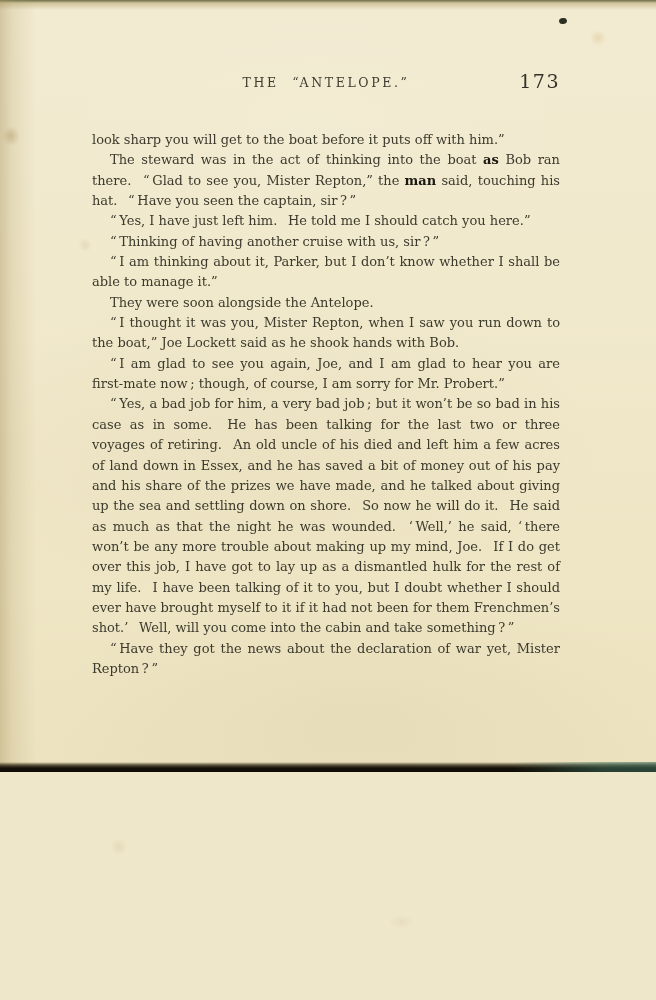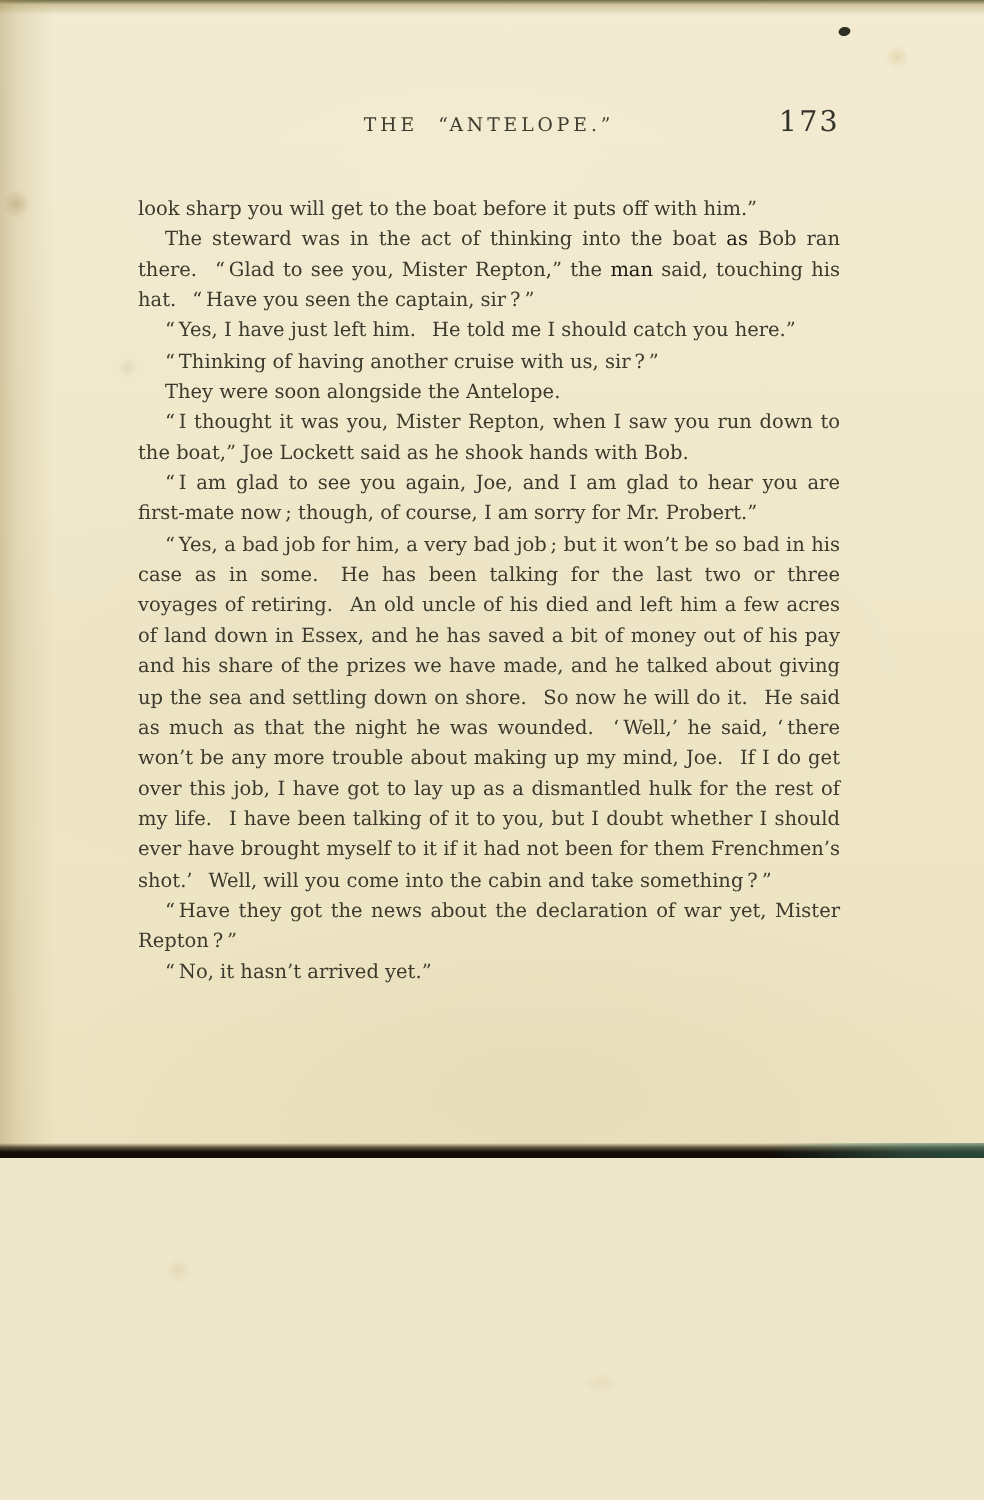--- a/index.html
+++ b/index.html
@@ -73,21 +73,21 @@
   
   .textblock{
     position:absolute;top:106px;left:92px;width:468px;
     font-size:13px;line-height:20.35px;color:#3c3a2d;
     text-align:justify;
     margin-top:24px;
   }
   .textblock p{margin:0;padding:0;}
   .textblock p.indent{text-indent:18px;}
   .it{}
-  .bd{font-weight:normal;color:#1b1912;}
+  .bd{font-weight:bold;color:#1b1912;}
 </style>
 </head>
 <body>
 
 <div class="scan">
   <div class="texture"></div>
   <div class="edge-top"></div>
   <div class="edge-left"></div>
   <div class="edge-bottom"></div>
   <div class="speck"></div>
@@ -100,20 +100,20 @@
   <div class="header">
     <span class="running-title">THE “ANTELOPE.”</span>
     <span class="page-number">173</span>
   </div>
 
   <div class="textblock" id="textblock">
       <p class=""><span>look sharp you will get to the boat before it puts off with him.”</span></p>
       <p class="indent"><span>The steward was in the act of thinking into the boat </span><span class="bd">as</span><span> Bob ran there.  “ Glad to see you, Mister Repton,” the </span><span class="bd">man</span><span> said, touching his hat.  “ Have you seen the captain, sir ? ”</span></p>
       <p class="indent"><span>“ Yes, I have just left him.  He told me I should catch you here.”</span></p>
       <p class="indent"><span>“ Thinking of having another cruise with us, sir ? ”</span></p>
+      <p class="indent"><span>“ I am thinking about it, Parker, but I don’t know whether I shall be able to manage it.”</span></p>
       <p class="indent"><span>They were soon alongside the </span><span class="it">Antelope</span><span>.</span></p>
       <p class="indent"><span>“ I thought it was you, Mister Repton, when I saw you run down to the boat,” Joe Lockett said as he shook hands with Bob.</span></p>
       <p class="indent"><span>“ I am glad to see you again, Joe, and I am glad to hear you are first-mate now ; though, of course, I am sorry for Mr. Probert.”</span></p>
       <p class="indent"><span>“ Yes, a bad job for him, a very bad job ; but it won’t be so bad in his case as in some.  He has been talking for the last two or three voyages of retiring.  An old uncle of his died and left him a few acres of land down in Essex, and he has saved a bit of money out of his pay and his share of the prizes we have made, and he talked about giving up the sea and settling down on shore.  So now he will do it.  He said as much as that the night he was wounded.  ‘ Well,’ he said, ‘ there won’t be any more trouble about making up my mind, Joe.  If I do get over this job, I have got to lay up as a dismantled hulk for the rest of my life.  I have been talking of it to you, but I doubt whether I should ever have brought myself to it if it had not been for them Frenchmen’s shot.’  Well, will you come into the cabin and take something ? ”</span></p>
       <p class="indent"><span>“ Have they got the news about the declaration of war yet, Mister Repton ? ”</span></p>
-      <p class="indent"><span>“ No, it hasn’t arrived yet.”</span></p>
     </div>
 </div>
 
 </body></html>

